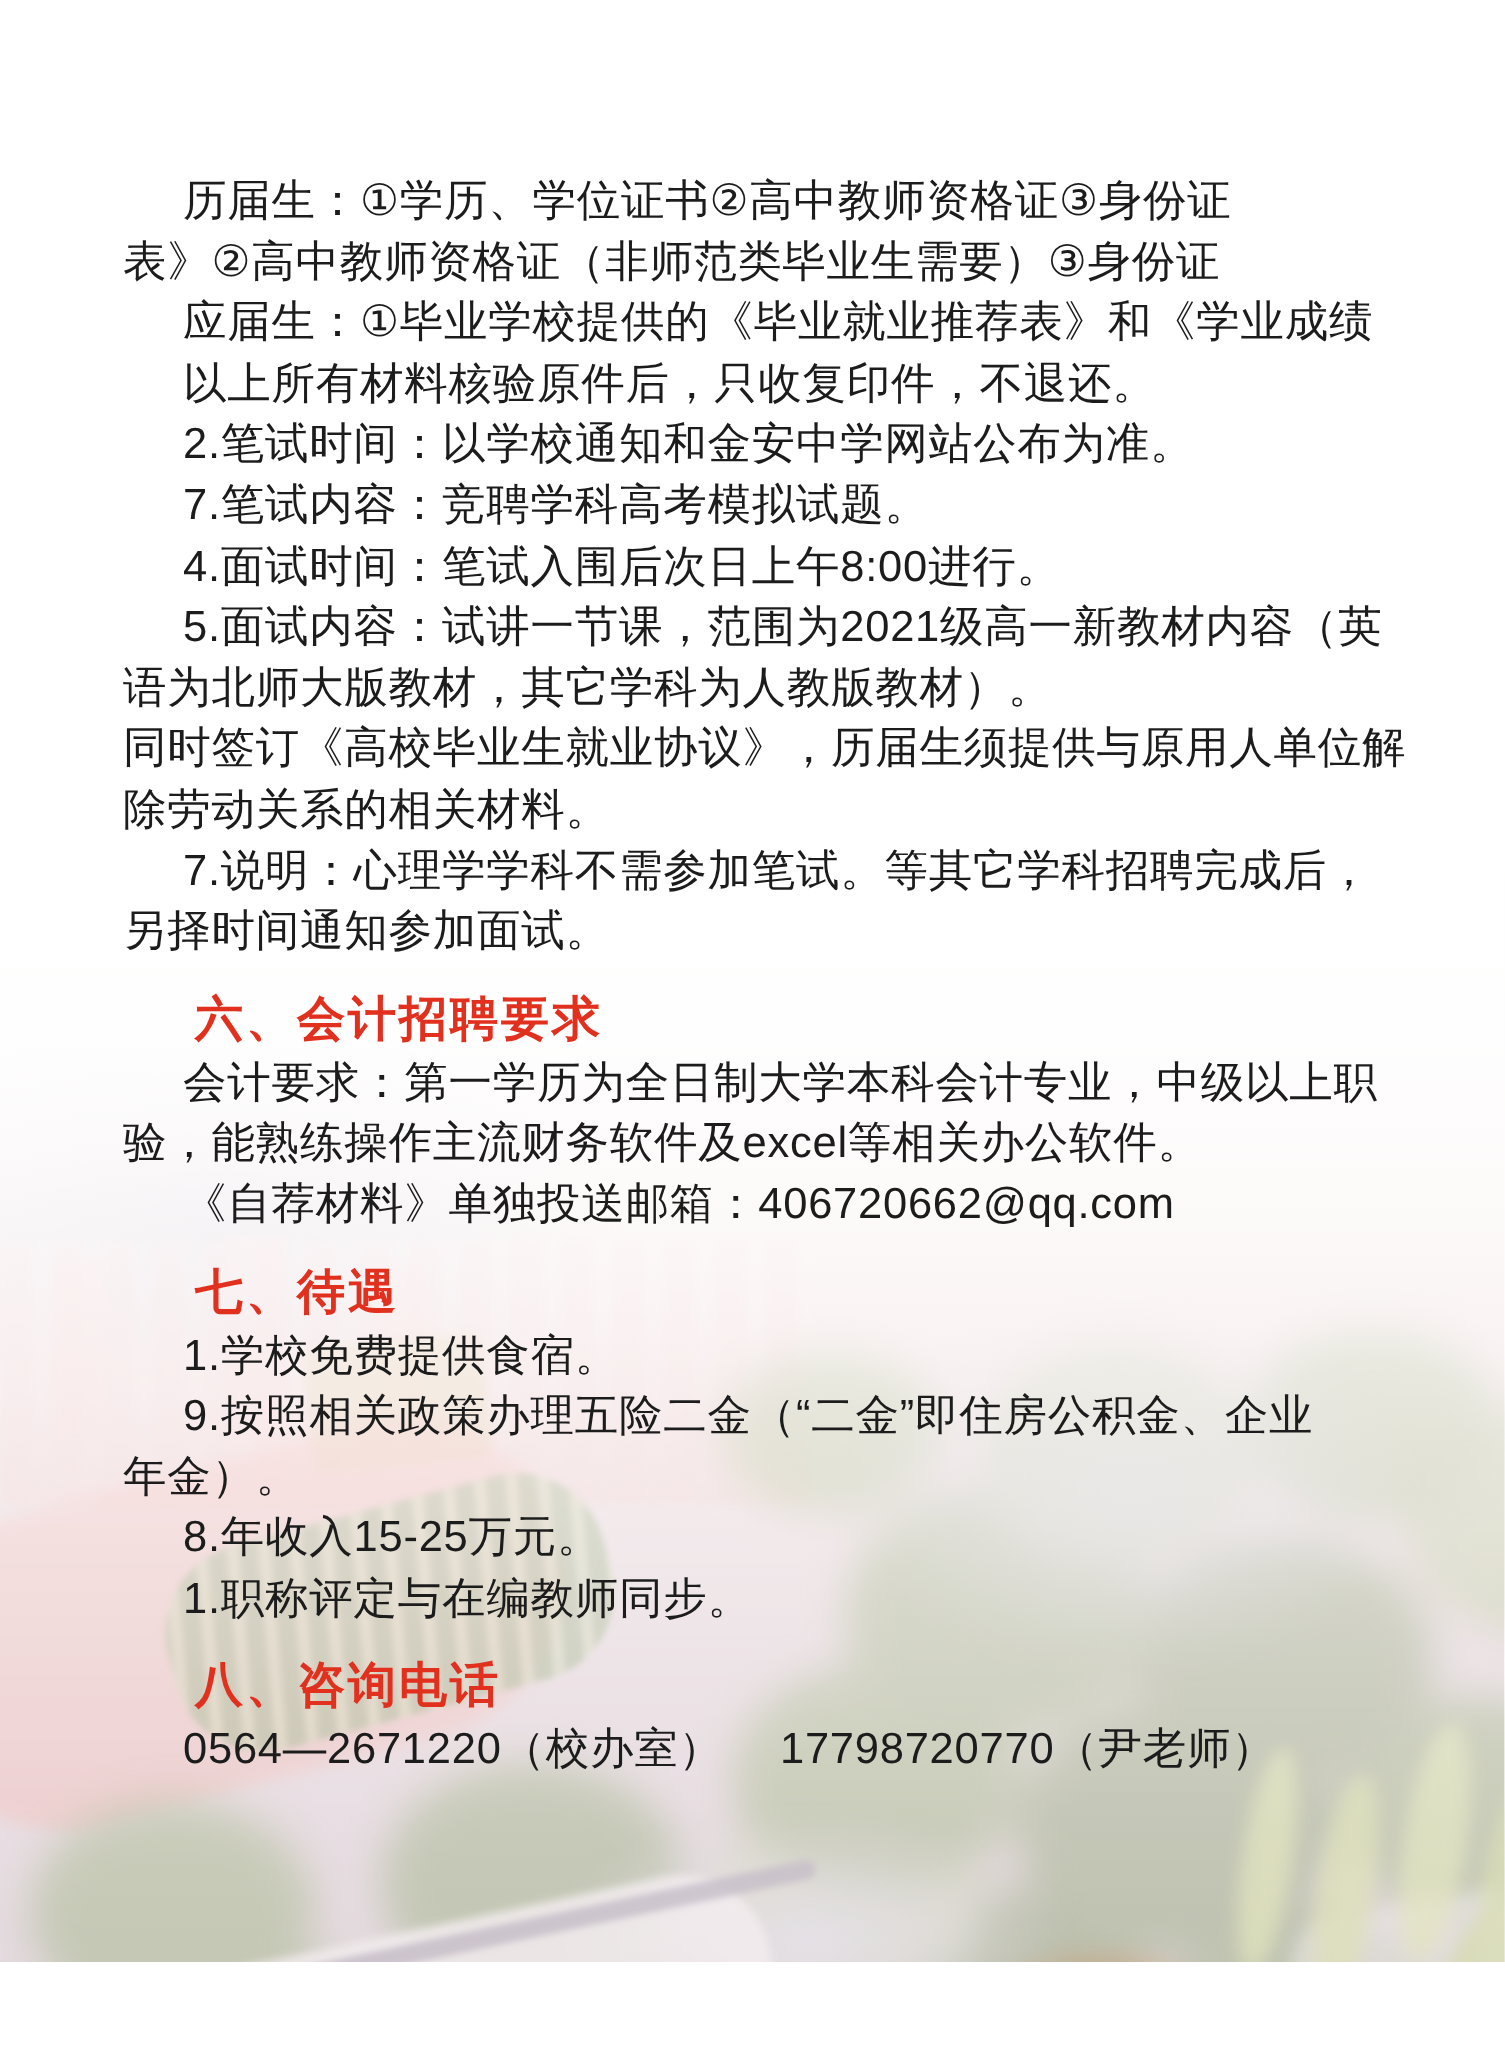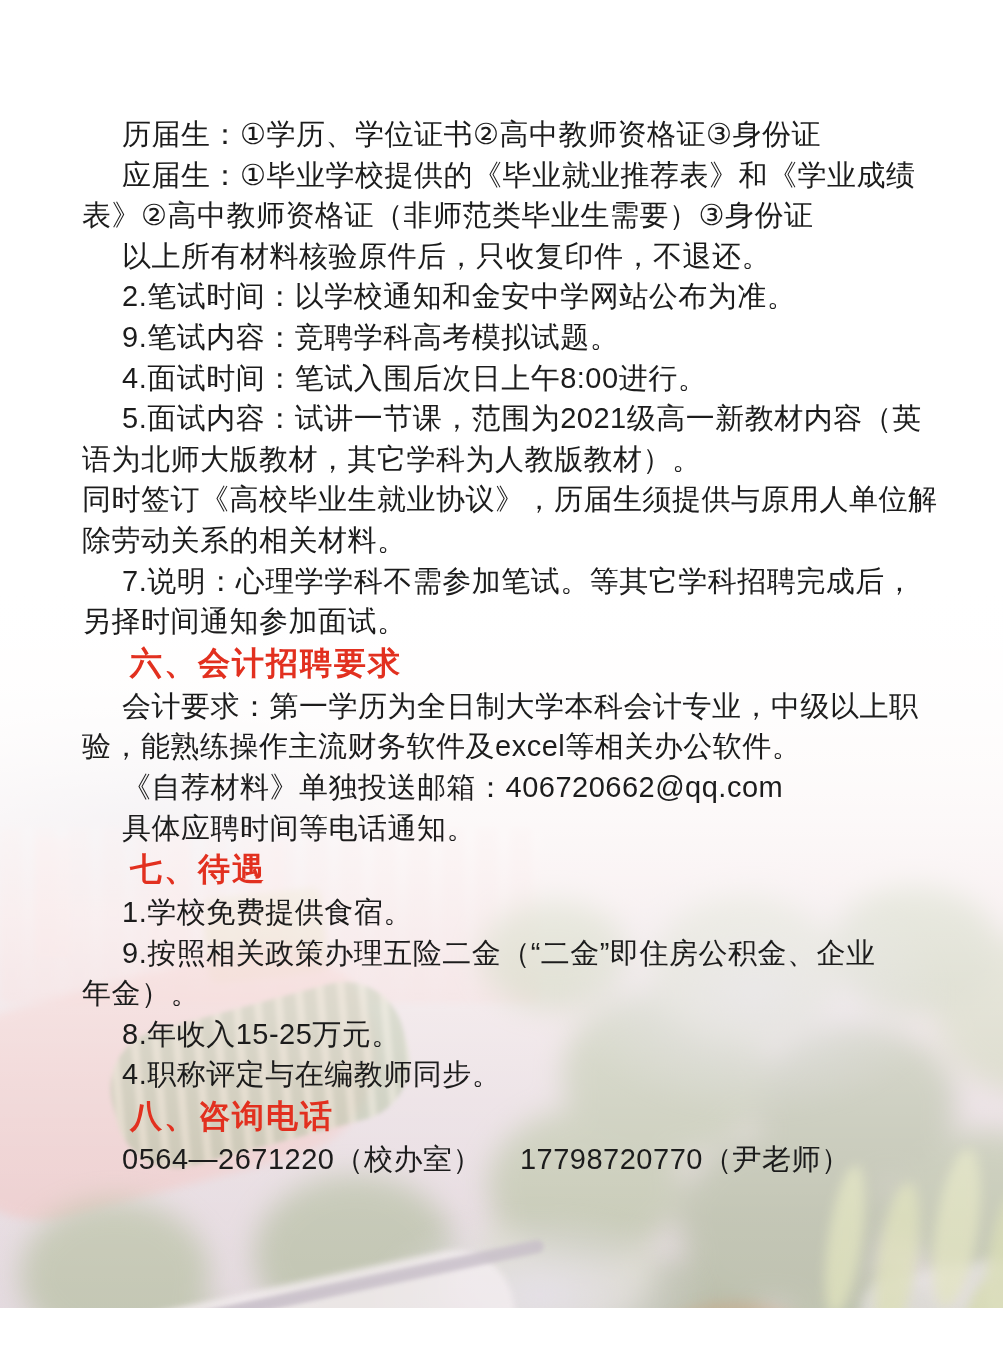--- a/index.html
+++ b/index.html
@@ -144,21 +144,21 @@
   }
   .line{
     font-size:29px;line-height:40.6px;
     color:#1c1c1c;white-space:pre;
     letter-spacing:0.5px;
   }
   .line.indent{padding-left:40px;}
   .heading{
     font-size:32px;line-height:42px;font-weight:bold;
     color:#e2301f;letter-spacing:2px;
-    margin:0 0 2px 48px;white-space:pre;
+    margin:16px 0 2px 48px;white-space:pre;
   }
 </style>
 </head>
 <body>
 
 <div class="page">
 
   <div class="bg">
     <div class="haze-base"></div>
     <div class="hills"></div>
@@ -177,47 +177,46 @@
     <div class="path-right"></div>
     <div class="bush-orange-a"></div>
     <div class="bush-orange-b"></div>
     <div class="plumes"></div>
     <div class="veil"></div>
   </div>
 
   <div class="content" id="content">
       <div class="body-block">
         <div class="line indent">历届生：①学历、学位证书②高中教师资格证③身份证</div>
+        <div class="line">表》②高中教师资格证（非师范类毕业生需要）③身份证</div>
         <div class="line indent">应届生：①毕业学校提供的《毕业就业推荐表》和《学业成绩</div>
-        <div class="line">表》②高中教师资格证（非师范类毕业生需要）③身份证</div>
         <div class="line indent">以上所有材料核验原件后，只收复印件，不退还。</div>
         <div class="line indent">2.笔试时间：以学校通知和金安中学网站公布为准。</div>
-        <div class="line indent">9.笔试内容：竞聘学科高考模拟试题。</div>
+        <div class="line indent">7.笔试内容：竞聘学科高考模拟试题。</div>
         <div class="line indent">4.面试时间：笔试入围后次日上午8:00进行。</div>
         <div class="line indent">5.面试内容：试讲一节课，范围为2021级高一新教材内容（英</div>
         <div class="line">语为北师大版教材，其它学科为人教版教材）。</div>
         <div class="line">同时签订《高校毕业生就业协议》，历届生须提供与原用人单位解</div>
         <div class="line">除劳动关系的相关材料。</div>
         <div class="line indent">7.说明：心理学学科不需参加笔试。等其它学科招聘完成后，</div>
         <div class="line">另择时间通知参加面试。</div>
       </div>
       <div class="heading">六、会计招聘要求</div>
       <div class="body-block">
         <div class="line indent">会计要求：第一学历为全日制大学本科会计专业，中级以上职</div>
         <div class="line">验，能熟练操作主流财务软件及excel等相关办公软件。</div>
         <div class="line indent">《自荐材料》单独投送邮箱：406720662@qq.com</div>
-        <div class="line indent">具体应聘时间等电话通知。</div>
       </div>
       <div class="heading">七、待遇</div>
       <div class="body-block">
         <div class="line indent">1.学校免费提供食宿。</div>
         <div class="line indent">9.按照相关政策办理五险二金（“二金”即住房公积金、企业</div>
         <div class="line">年金）。</div>
         <div class="line indent">8.年收入15-25万元。</div>
-        <div class="line indent">4.职称评定与在编教师同步。</div>
+        <div class="line indent">1.职称评定与在编教师同步。</div>
       </div>
       <div class="heading">八、咨询电话</div>
       <div class="body-block">
         <div class="line indent">0564—2671220（校办室）　 17798720770（尹老师）</div>
       </div>
     </div>
 
 </div>
 
 </body></html>

